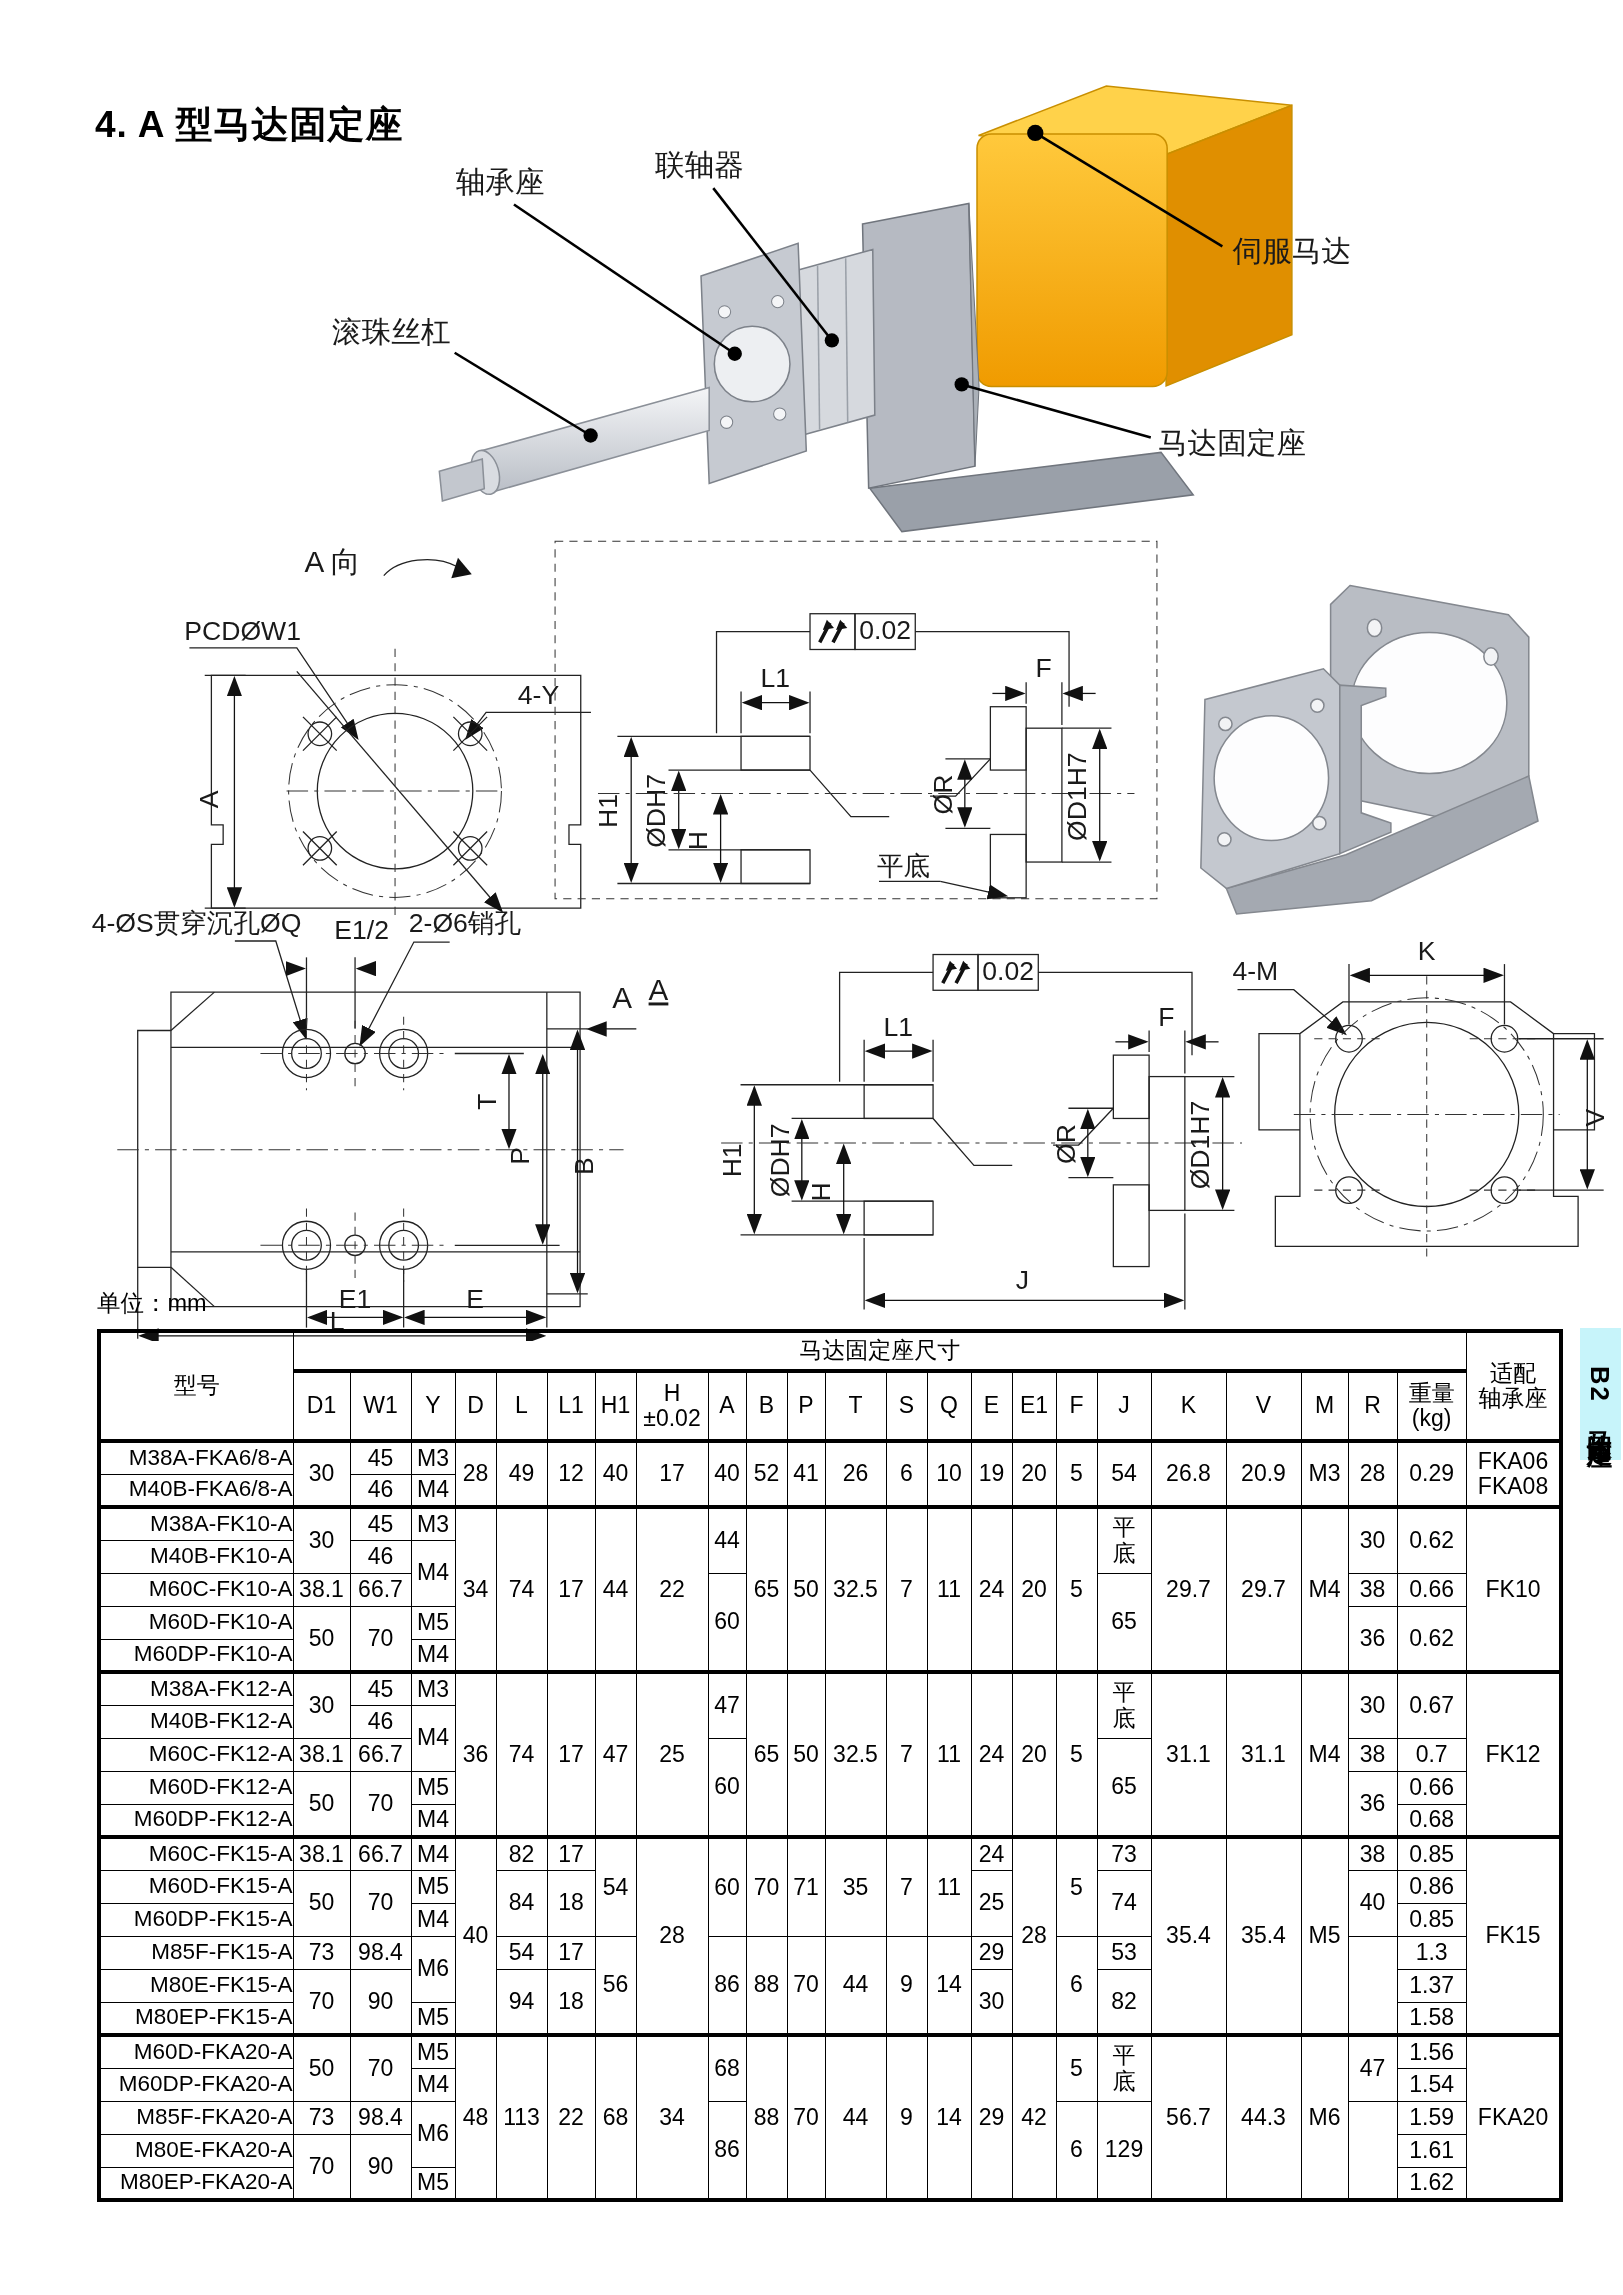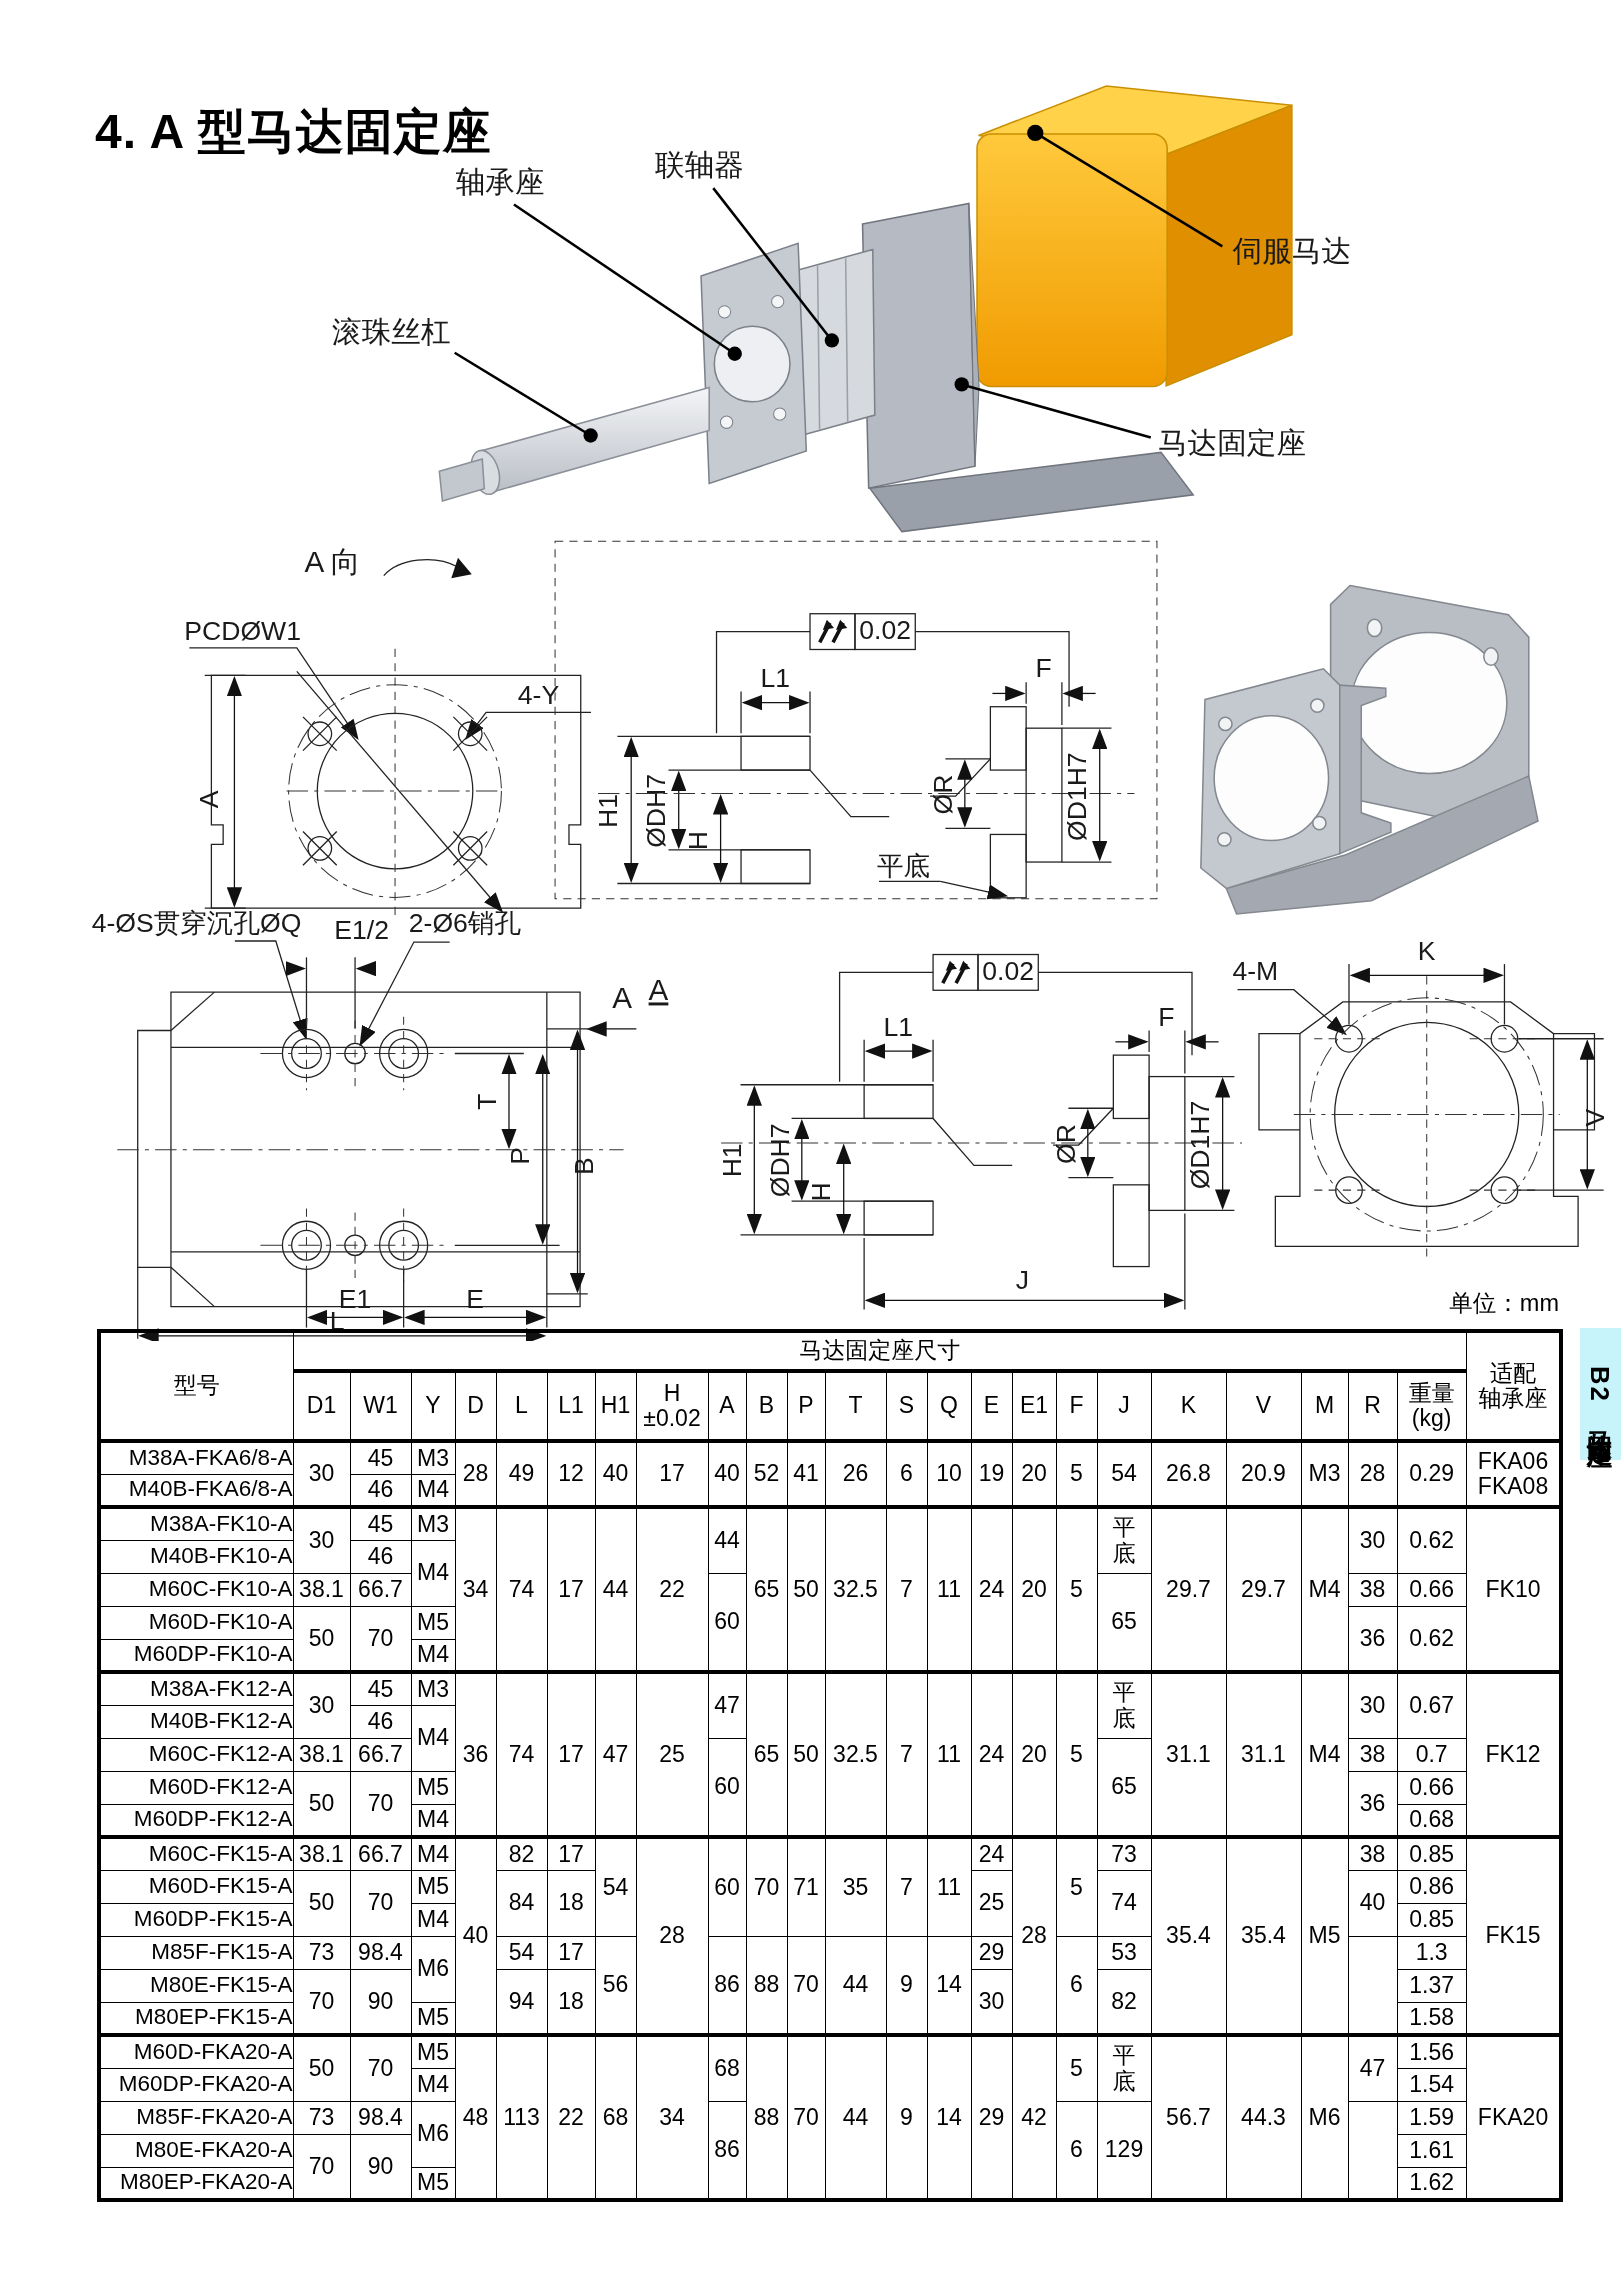--- a/index.html
+++ b/index.html
@@ -1,33 +1,33 @@
 <!DOCTYPE html>
 <html style="font-size:8.2px"><head>
 <meta charset="utf-8">
 <style>
   html,body{margin:0;padding:0;background:#fff;}
   body{font-family:"Liberation Sans", sans-serif; color:#000;}
   #page{position:relative;width:1624px;height:2295px;background:#ffffff;overflow:hidden;}
 
   .abs{position:absolute;}
 
-  #page-title{left:95px;top:100px;font-size:48px;font-weight:bold;letter-spacing:1px;}
+  #page-title{left:95px;top:100px;font-size:37px;font-weight:bold;letter-spacing:1px;}
 
   
   svg text{font-family:"Liberation Sans", sans-serif;fill:#1a1a1a;}
   .lbl{font-size:52px;}
   .lblb{font-size:58px;}
   .thin{stroke:#222;stroke-width:2.5;fill:none;}
   .dim{stroke:#111;stroke-width:2.5;fill:none;}
   .cl{stroke:#333;stroke-width:2;fill:none;stroke-dasharray:42 12 8 12;}
   .dash{stroke:#333;stroke-width:2;fill:none;stroke-dasharray:16 12;}
 
   
-  #unit-label{left:97px;top:1287px;width:1462px;text-align:right;font-size:23.5px;}
+  #unit-label{left:97px;top:1287px;width:1462px;text-align:left;font-size:23.5px;}
   #side-tab{left:1580px;top:1328px;width:41px;height:132px;background:#C7F4FA;
     writing-mode:vertical-lr;text-orientation:mixed;display:flex;align-items:center;justify-content:center;
     font-size:25.6px;font-weight:600;letter-spacing:2px;}
 
   
   #spec-table-wrap{left:97px;top:1329px;width:1463px;}
   table{border-collapse:collapse;table-layout:fixed;width:1462px;border:4.1px solid #000;}
   th,td{border:1.5px solid #000;text-align:center;vertical-align:middle;padding:0;
         font-size:23px;line-height:1.1;white-space:pre-line;overflow:hidden;}
   thead tr.r1{height:40px;}

